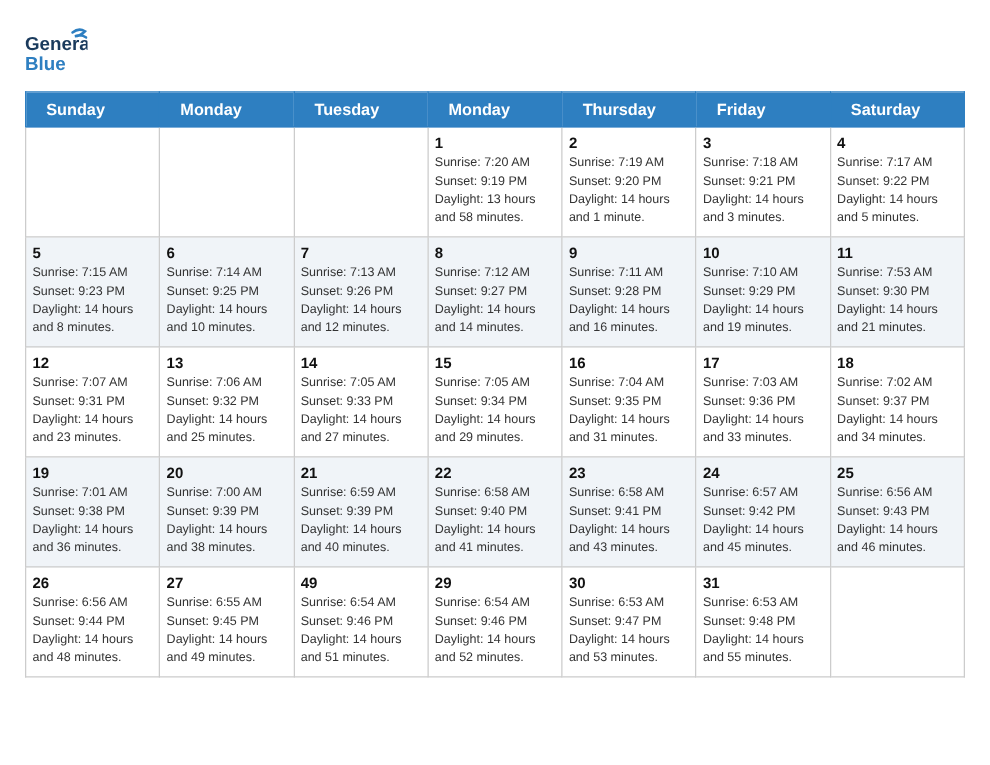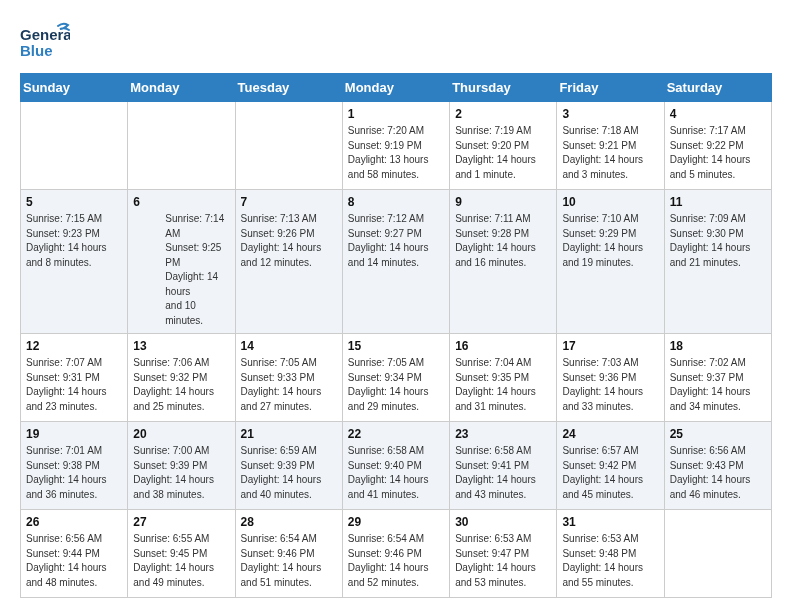--- a/index.html
+++ b/index.html
@@ -31,21 +31,21 @@
     }
     table {
       width: 100%;
       border-collapse: collapse;
       table-layout: fixed;
     }
     thead tr th {
       background-color: #2e7fc1;
       color: #fff;
       text-align: left;
-      padding: 6px 2px;
+      padding: 6px 16px;
       font-size: 13px;
       font-weight: bold;
       border: 1px solid #2e7fc1;
     }
     tbody tr td {
       border: 1px solid #ccc;
       vertical-align: top;
       padding: 5px 5px;
       font-size: 10.5px;
       color: #222;
@@ -136,21 +136,21 @@
       <tr>
         <td>
           <div class="day-number">5</div>
           <div class="day-info" style="white-space: pre-line;">Sunrise: 7:15 AM
 Sunset: 9:23 PM
 Daylight: 14 hours
 and 8 minutes.</div>
         </td>
         <td>
           <div class="day-number">6</div>
-          <div class="day-info" style="white-space: pre-line; margin-left: 32px;">Sunrise: 7:14 AM
+          <div class="day-info" style="white-space: pre-line;">Sunrise: 7:14 AM
 Sunset: 9:25 PM
 Daylight: 14 hours
 and 10 minutes.</div>
         </td>
         <td>
           <div class="day-number">7</div>
           <div class="day-info" style="white-space: pre-line;">Sunrise: 7:13 AM
 Sunset: 9:26 PM
 Daylight: 14 hours
 and 12 minutes.</div>
@@ -171,21 +171,21 @@
         </td>
         <td>
           <div class="day-number">10</div>
           <div class="day-info" style="white-space: pre-line;">Sunrise: 7:10 AM
 Sunset: 9:29 PM
 Daylight: 14 hours
 and 19 minutes.</div>
         </td>
         <td>
           <div class="day-number">11</div>
-          <div class="day-info" style="white-space: pre-line;">Sunrise: 7:09 AM
+          <div class="day-info" style="white-space: pre-line;">Sunrise: 7:53 AM
 Sunset: 9:30 PM
 Daylight: 14 hours
 and 21 minutes.</div>
         </td>
       </tr>
       <tr>
         <td>
           <div class="day-number">12</div>
           <div class="day-info" style="white-space: pre-line;">Sunrise: 7:07 AM
 Sunset: 9:31 PM
@@ -295,21 +295,21 @@
 and 48 minutes.</div>
         </td>
         <td>
           <div class="day-number">27</div>
           <div class="day-info" style="white-space: pre-line;">Sunrise: 6:55 AM
 Sunset: 9:45 PM
 Daylight: 14 hours
 and 49 minutes.</div>
         </td>
         <td>
-          <div class="day-number">28</div>
+          <div class="day-number">49</div>
           <div class="day-info" style="white-space: pre-line;">Sunrise: 6:54 AM
 Sunset: 9:46 PM
 Daylight: 14 hours
 and 51 minutes.</div>
         </td>
         <td>
           <div class="day-number">29</div>
           <div class="day-info" style="white-space: pre-line;">Sunrise: 6:54 AM
 Sunset: 9:46 PM
 Daylight: 14 hours

